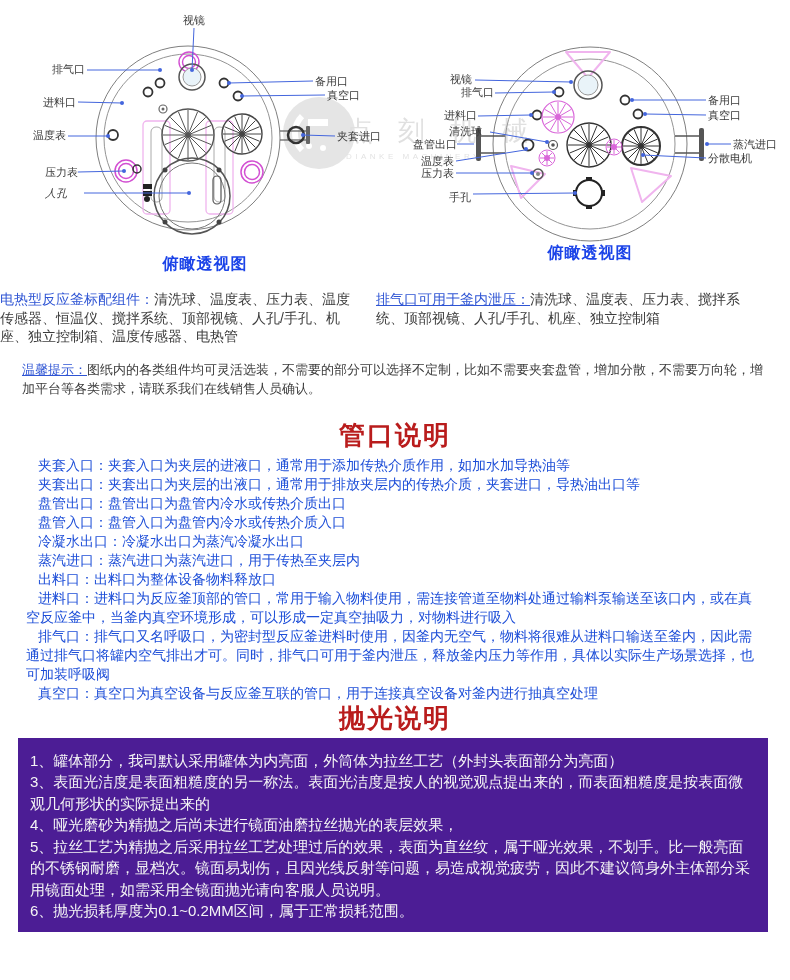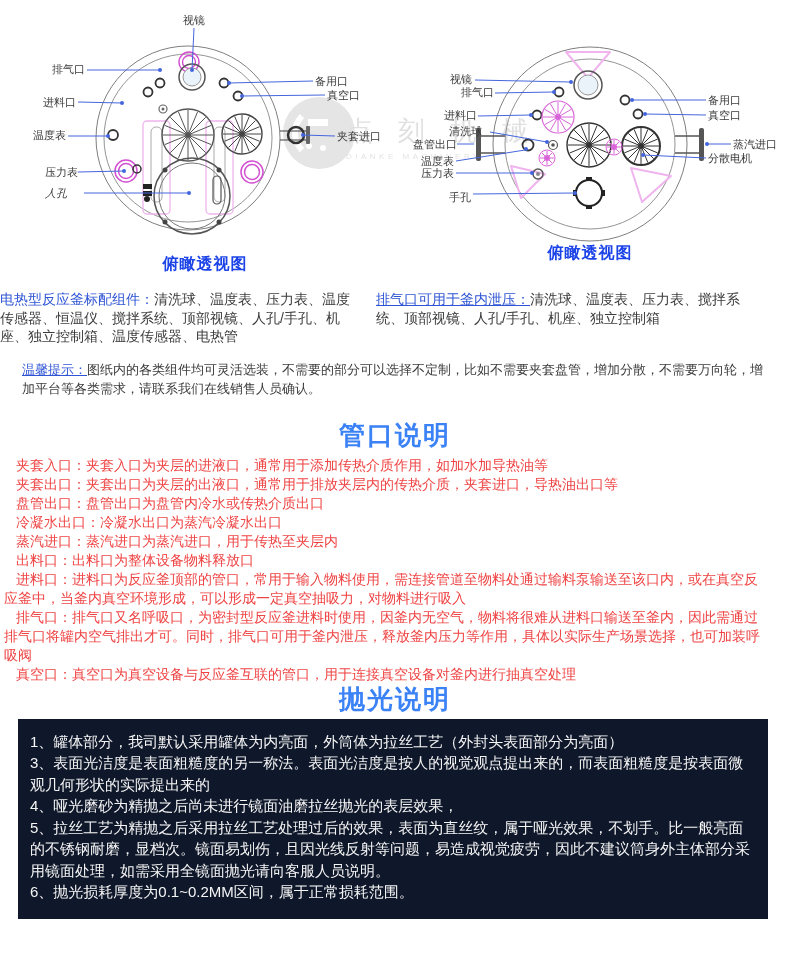--- a/index.html
+++ b/index.html
@@ -25,26 +25,26 @@
   .wm-en{font-size:8px;letter-spacing:3.5px;color:#cbcbcb;margin-top:3px;white-space:nowrap;}
   
   .config-row{display:flex;margin-top:5px;}
   .config-col{font-size:14px;line-height:18.5px;color:#3c3c3c;}
   .config-col.e{width:356px;}
   .config-col.s{width:372px;padding-left:20px;}
   .lead{color:#2f55d4;}
   .lead.u{text-decoration:underline;}
   .tip{margin:14px 22px 0 22px;font-size:13px;line-height:19px;color:#3c3c3c;}
   .sec-title{margin:22px 0 0 0;text-align:center;font-size:26px;line-height:30px;
-             font-weight:bold;color:#3b82f6;letter-spacing:2px;}
+             font-weight:bold;color:#b91c1c;letter-spacing:2px;}
   .sec-title.polish{margin-top:0;}
-  .port-list{margin:6px 28px 0 4px;font-size:14px;line-height:19px;color:#ef4444;}
+  .port-list{margin:6px 28px 0 26px;font-size:14px;line-height:19px;color:#1d4ed8;}
   .port-item{text-indent:12px;}
-  .polish-box{margin:5px 22px 0 18px;background:#0f172a;color:#f5f5f5;
-              padding:12px 10px 16px 12px;font-size:15px;line-height:21.5px;}
+  .polish-box{margin:5px 22px 0 18px;background:#4c1d95;color:#f5f5f5;
+              padding:12px 10px 10px 12px;font-size:15px;line-height:21.5px;}
 </style>
 </head>
 <body>
 
 <div class="diagram-area">
 
   <div class="watermark">
     <svg width="74" height="74" viewBox="0 0 74 74">
       <circle cx="37" cy="37" r="36" fill="#d0d0d0"></circle>
       <path d="M20,20 A24,24 0 0 0 20,54" stroke="#ffffff" stroke-width="6" fill="none"></path>
@@ -371,20 +371,21 @@
   <div class="config-col s"><span class="lead u">排气口可用于釜内泄压：</span><span>清洗球、温度表、压力表、搅拌系统、顶部视镜、人孔/手孔、机座、独立控制箱</span></div>
 </div>
 
 <div class="tip"><span class="lead u">温馨提示：</span><span>图纸内的各类组件均可灵活选装，不需要的部分可以选择不定制，比如不需要夹套盘管，增加分散，不需要万向轮，增加平台等各类需求，请联系我们在线销售人员确认。</span></div>
 
 <div class="sec-title">管口说明</div>
 <div class="port-list">
   <div class="port-item">夹套入口：夹套入口为夹层的进液口，通常用于添加传热介质作用，如加水加导热油等</div>
   <div class="port-item">夹套出口：夹套出口为夹层的出液口，通常用于排放夹层内的传热介质，夹套进口，导热油出口等</div>
   <div class="port-item">盘管出口：盘管出口为盘管内冷水或传热介质出口</div>
+  <div class="port-item">盘管入口：盘管入口为盘管内冷水或传热介质入口</div>
   <div class="port-item">冷凝水出口：冷凝水出口为蒸汽冷凝水出口</div>
   <div class="port-item">蒸汽进口：蒸汽进口为蒸汽进口，用于传热至夹层内</div>
   <div class="port-item">出料口：出料口为整体设备物料释放口</div>
   <div class="port-item">进料口：进料口为反应釜顶部的管口，常用于输入物料使用，需连接管道至物料处通过输料泵输送至该口内，或在真空反应釜中，当釜内真空环境形成，可以形成一定真空抽吸力，对物料进行吸入</div>
   <div class="port-item">排气口：排气口又名呼吸口，为密封型反应釜进料时使用，因釜内无空气，物料将很难从进料口输送至釜内，因此需通过排气口将罐内空气排出才可。同时，排气口可用于釜内泄压，释放釜内压力等作用，具体以实际生产场景选择，也可加装呼吸阀</div>
   <div class="port-item">真空口：真空口为真空设备与反应釜互联的管口，用于连接真空设备对釜内进行抽真空处理</div>
 </div>
 
 <div class="sec-title polish">抛光说明</div>
 <div class="polish-box">

